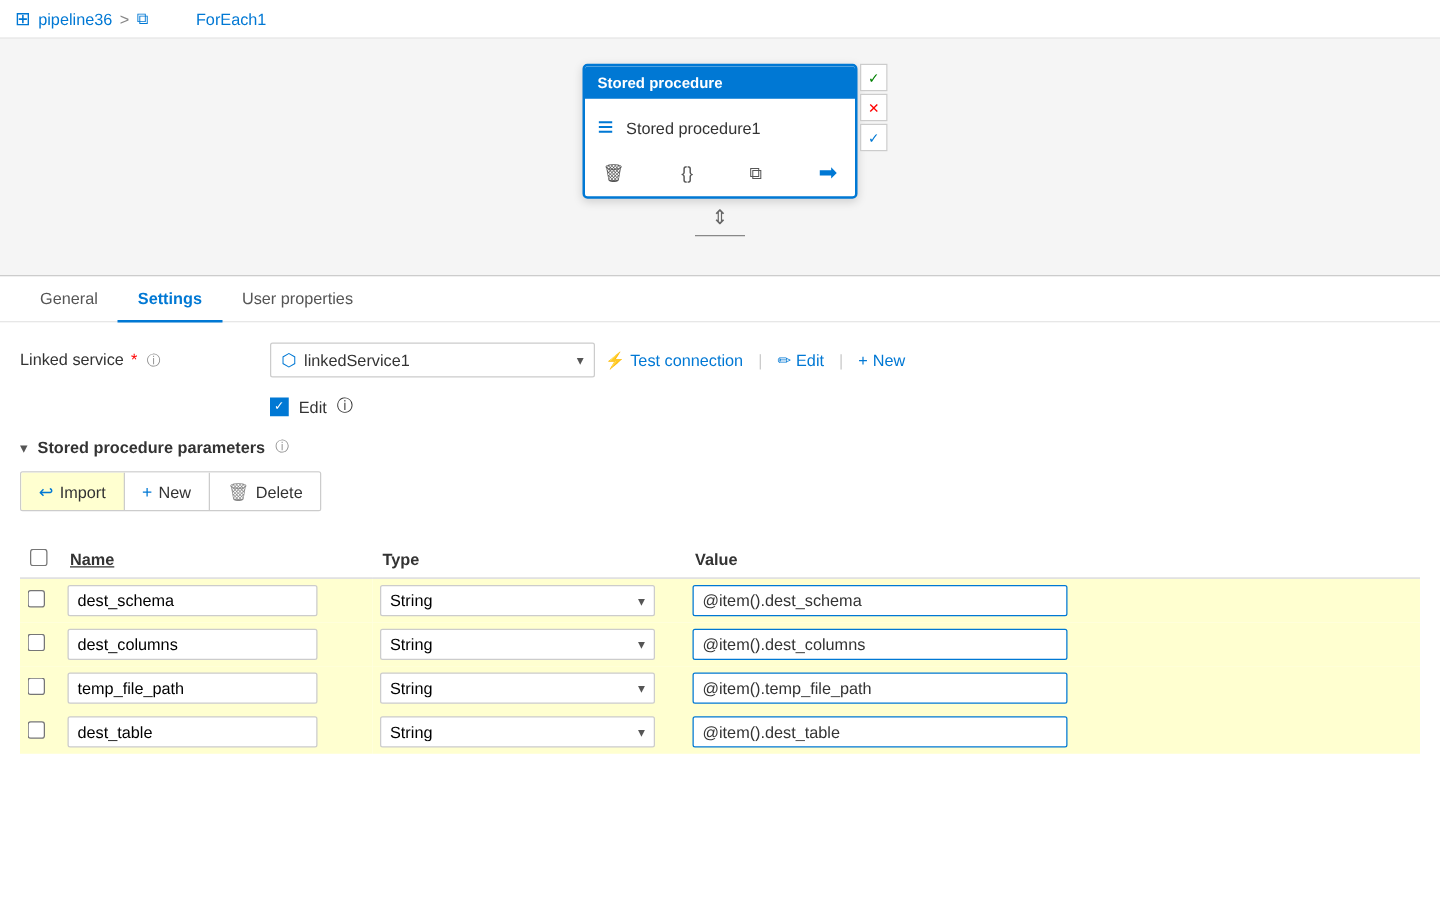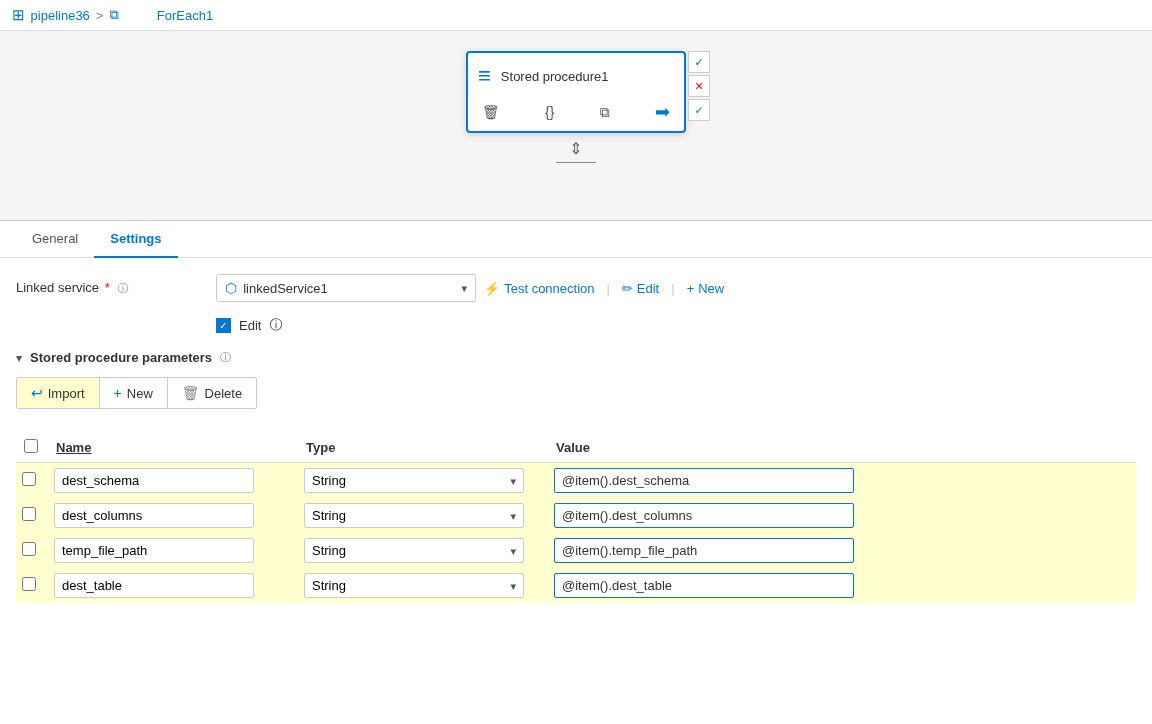--- a/index.html
+++ b/index.html
@@ -76,20 +76,21 @@
   <span style="font-size:15px;">⊞</span>
   <span style="color:#0078d4;cursor:pointer;">pipeline36</span>
   <span style="color:#888;">&gt;</span>
   <span style="font-size:13px;">⧉</span>
   <span style="color:#0078d4;cursor:pointer;padding-left:32px;">ForEach1</span>
 </div>
 
 <div class="canvas-area">
   <div class="activity-card">
     <div class="activity-card-inner">
+      <div class="activity-card-header">Stored procedure</div>
       <div class="activity-card-body">
         <span style="color:#0078d4;font-size:22px;">≡</span>
         <span style="font-size:13px;color:#333;font-weight:500;">Stored procedure1</span>
       </div>
       <div class="activity-card-toolbar">
         <button class="tool-btn" title="Delete">🗑</button>
         <button class="tool-btn" title="Parameters">{}</button>
         <button class="tool-btn" title="Copy">⧉</button>
         <button class="tool-btn arrow" title="Next">➡</button>
       </div>
@@ -102,20 +103,21 @@
     <div class="resize-handle">
       <span style="font-size:16px;color:#666;">⇕</span>
       <div class="resize-line"></div>
     </div>
   </div>
 </div>
 
 <div class="tabs-area">
   <div class="tab">General</div>
   <div class="tab active">Settings</div>
+  <div class="tab">User properties</div>
 </div>
 
 <div class="settings-panel">
 
   <div class="form-row">
     <div class="form-label">
       <span>Linked service</span>
       <span class="required">*</span>
       <span class="info-icon">ⓘ</span>
     </div>

